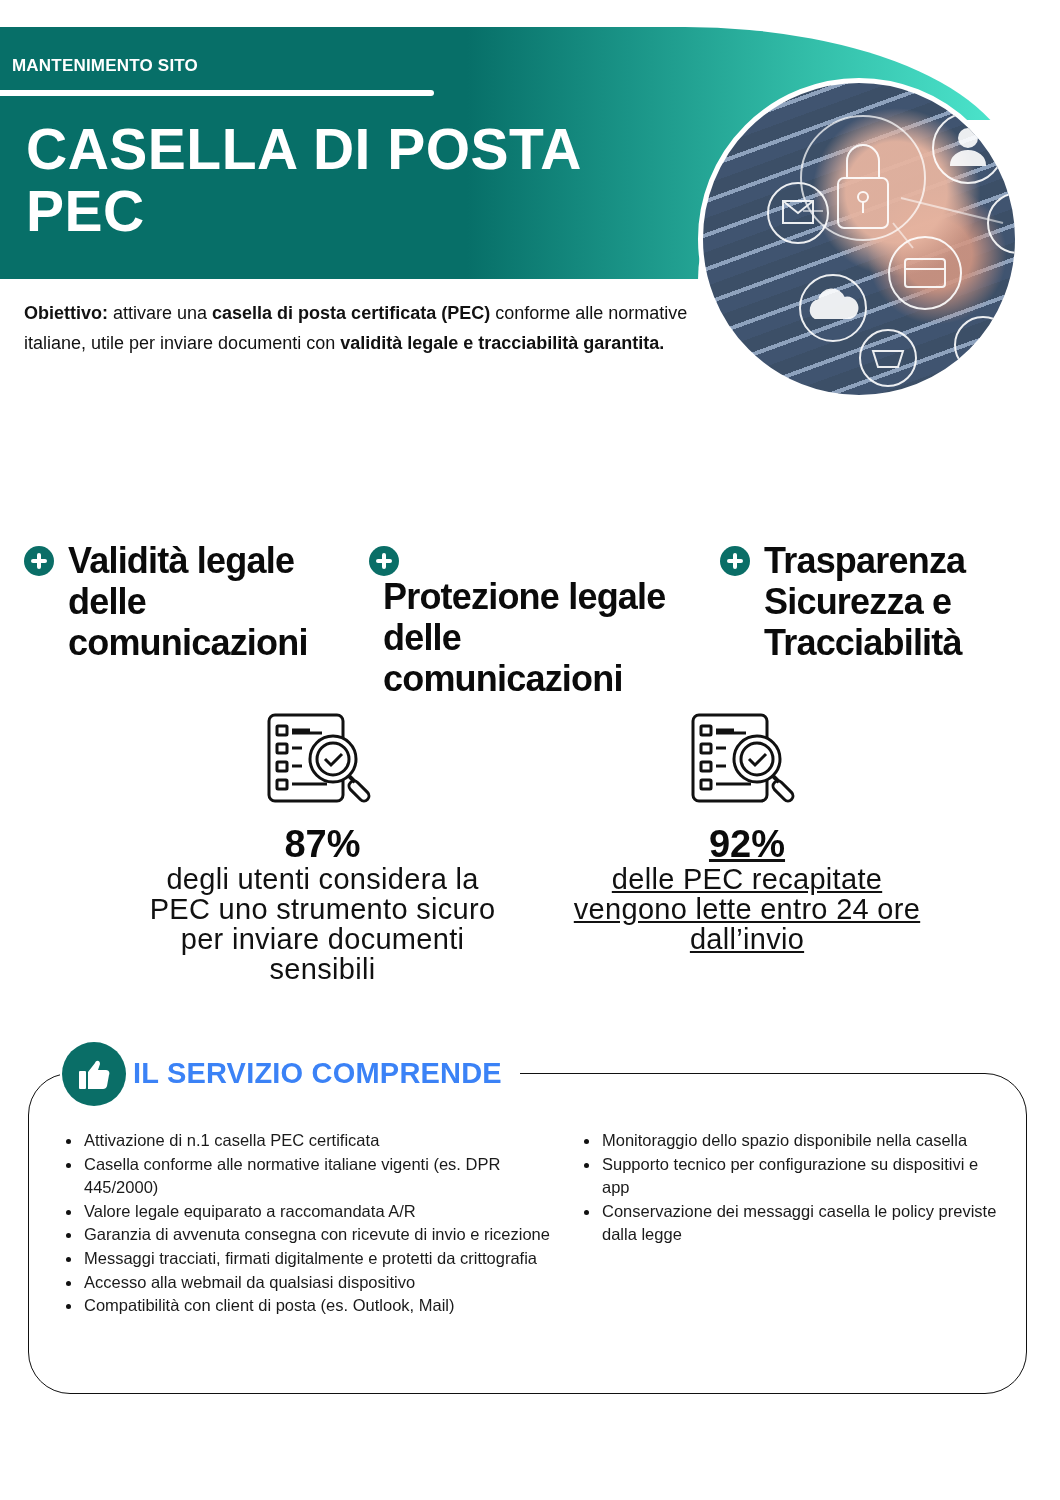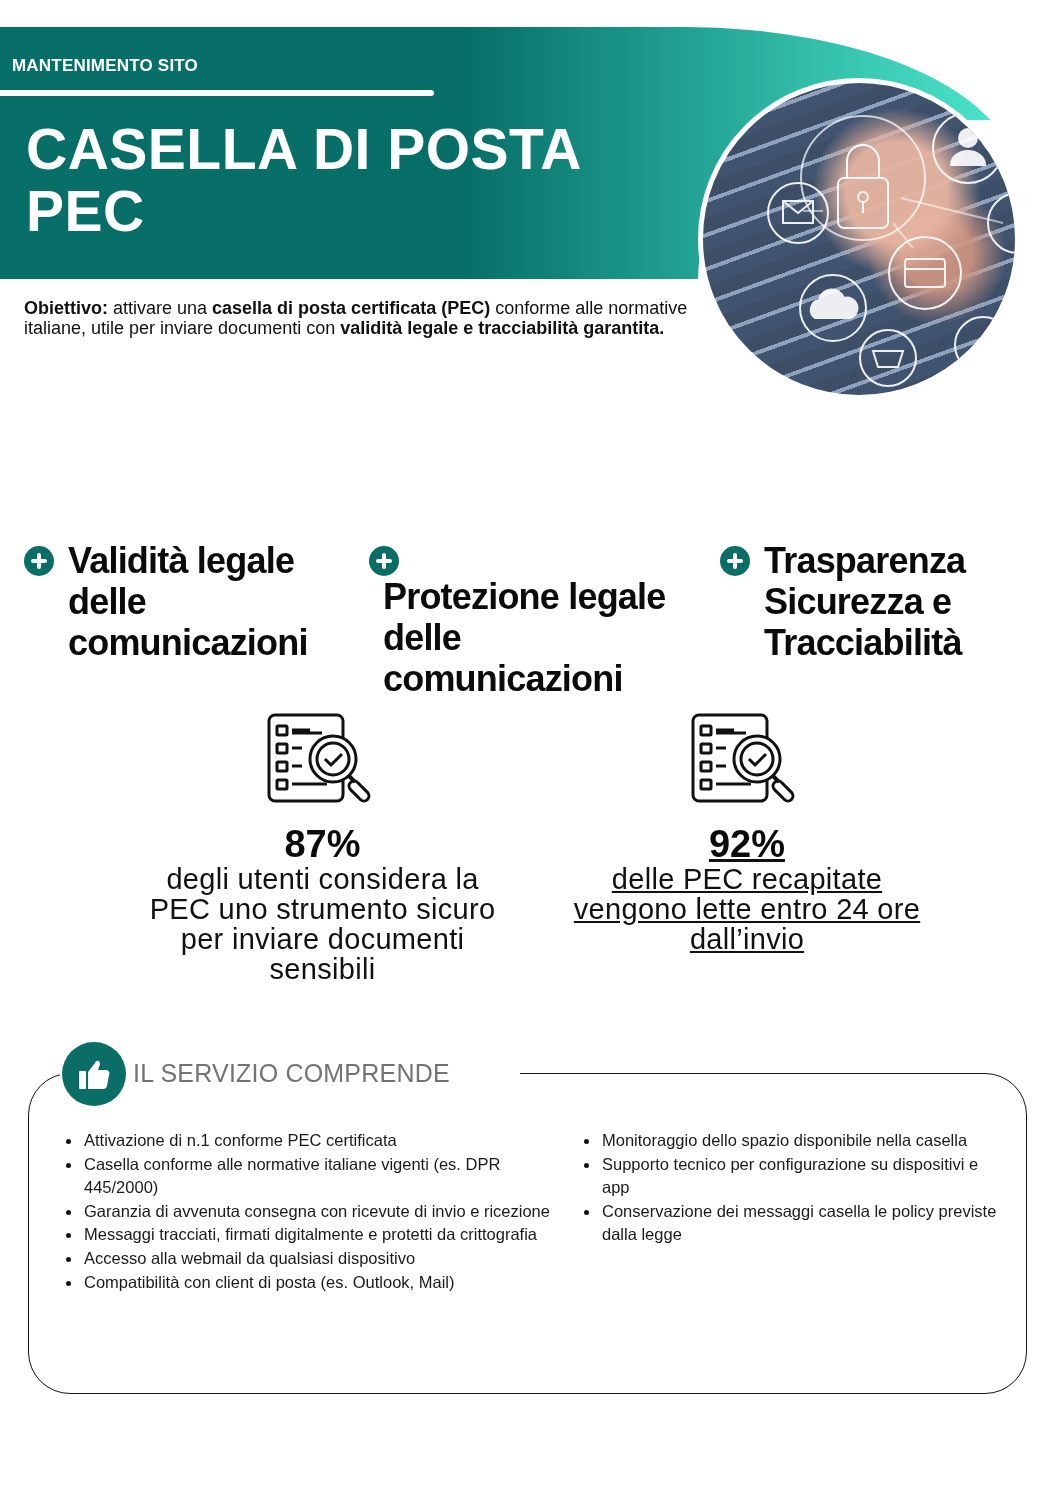--- a/index.html
+++ b/index.html
@@ -35,21 +35,21 @@
     background:
       radial-gradient(circle at 62% 35%, rgba(230,180,160,0.95) 0 18%, transparent 30%),
       radial-gradient(circle at 75% 55%, rgba(210,150,130,0.9) 0 12%, transparent 24%),
       repeating-linear-gradient(160deg, #3c4f67 0 14px, #8ea2bd 14px 18px, #405470 18px 32px),
       linear-gradient(160deg, #e9edf4 0%, #aab8cc 40%, #55688a 100%);
   }
   .photo svg { position: absolute; left: 0; top: 0; }
 
   
   .objective {
-    position: absolute; left: 24px; top: 298px; width: 690px; font-size: 18px; line-height: 20px; color: #111;
+    position: absolute; left: 24px; top: 298px; width: 690px; font-size: 18px; line-height: 30px; color: #111;
   }
   .objective b { font-weight: 700; }
 
   
   .feature { position: absolute; top: 540px; display: flex; }
   .plus {
     width: 30px; height: 30px; border-radius: 50%; background: #0a6e67; position: relative; margin-top: 6px; flex: 0 0 30px;
   }
   .plus::before, .plus::after { content: ""; position: absolute; background: #fff; border-radius: 2px; }
   .plus::before { left: 7px; top: 13px; width: 16px; height: 4px; }
@@ -68,21 +68,21 @@
   .svc-box {
     position: absolute; left: 28px; top: 1073px; width: 999px; height: 321px;
     border: 1.5px solid #111; border-radius: 42px;
   }
   .svc-mask { position: absolute; left: 60px; top: 1060px; width: 460px; height: 30px; background: #fff; }
   .svc-badge {
     position: absolute; left: 62px; top: 1042px; width: 64px; height: 64px; border-radius: 50%; background: #0a6e67;
     display: flex; align-items: center; justify-content: center;
   }
   .svc-title {
-    position: absolute; left: 133px; top: 1056px; font-weight: 400; font-size: 25px; line-height: 34px; letter-spacing: 0.2px; color: #737373;
+    position: absolute; left: 133px; top: 1056px; font-weight: 700; font-size: 29px; line-height: 34px; letter-spacing: 0.2px; color: #3b82f6;
   }
   .svc-list { position: absolute; top: 1129px; list-style: none; font-size: 16.5px; line-height: 23.6px; color: #1a1a1a; }
   .svc-list li { position: relative; padding-left: 22px; }
   .svc-list li::before {
     content: ""; position: absolute; left: 4px; top: 10px; width: 5px; height: 5px; border-radius: 50%; background: #111;
   }
 </style>
 </head>
 <body>
 
@@ -194,22 +194,23 @@
 <div class="svc-mask"></div>
 <div class="svc-badge">
   <svg width="34" height="34" viewBox="0 0 34 34" fill="#fff">
     <rect x="2" y="14" width="7" height="18" rx="1"></rect>
     <path d="M11 15 L18 6 C19 3 23 3 23 7 L21 13 H29 C32 13 33 16 32 18 L30 29 C29.5 31 28 32 26 32 H11 Z"></path>
   </svg>
 </div>
 <h2 class="svc-title">IL SERVIZIO COMPRENDE</h2>
 
 <ul class="svc-list" style="left:62px; width:490px;">
-  <li>Attivazione di n.1 conforme PEC certificata</li>
+  <li>Attivazione di n.1 casella PEC certificata</li>
   <li>Casella conforme alle normative italiane vigenti (es. DPR 445/2000)</li>
+  <li>Valore legale equiparato a raccomandata A/R</li>
   <li>Garanzia di avvenuta consegna con ricevute di invio e ricezione</li>
   <li>Messaggi tracciati, firmati digitalmente e protetti da crittografia</li>
   <li>Accesso alla webmail da qualsiasi dispositivo</li>
   <li>Compatibilità con client di posta (es. Outlook, Mail)</li>
 </ul>
 <ul class="svc-list" style="left:580px; width:420px;">
   <li>Monitoraggio dello spazio disponibile nella casella</li>
   <li>Supporto tecnico per configurazione su dispositivi e app</li>
   <li>Conservazione dei messaggi casella le policy previste dalla legge</li>
 </ul>

